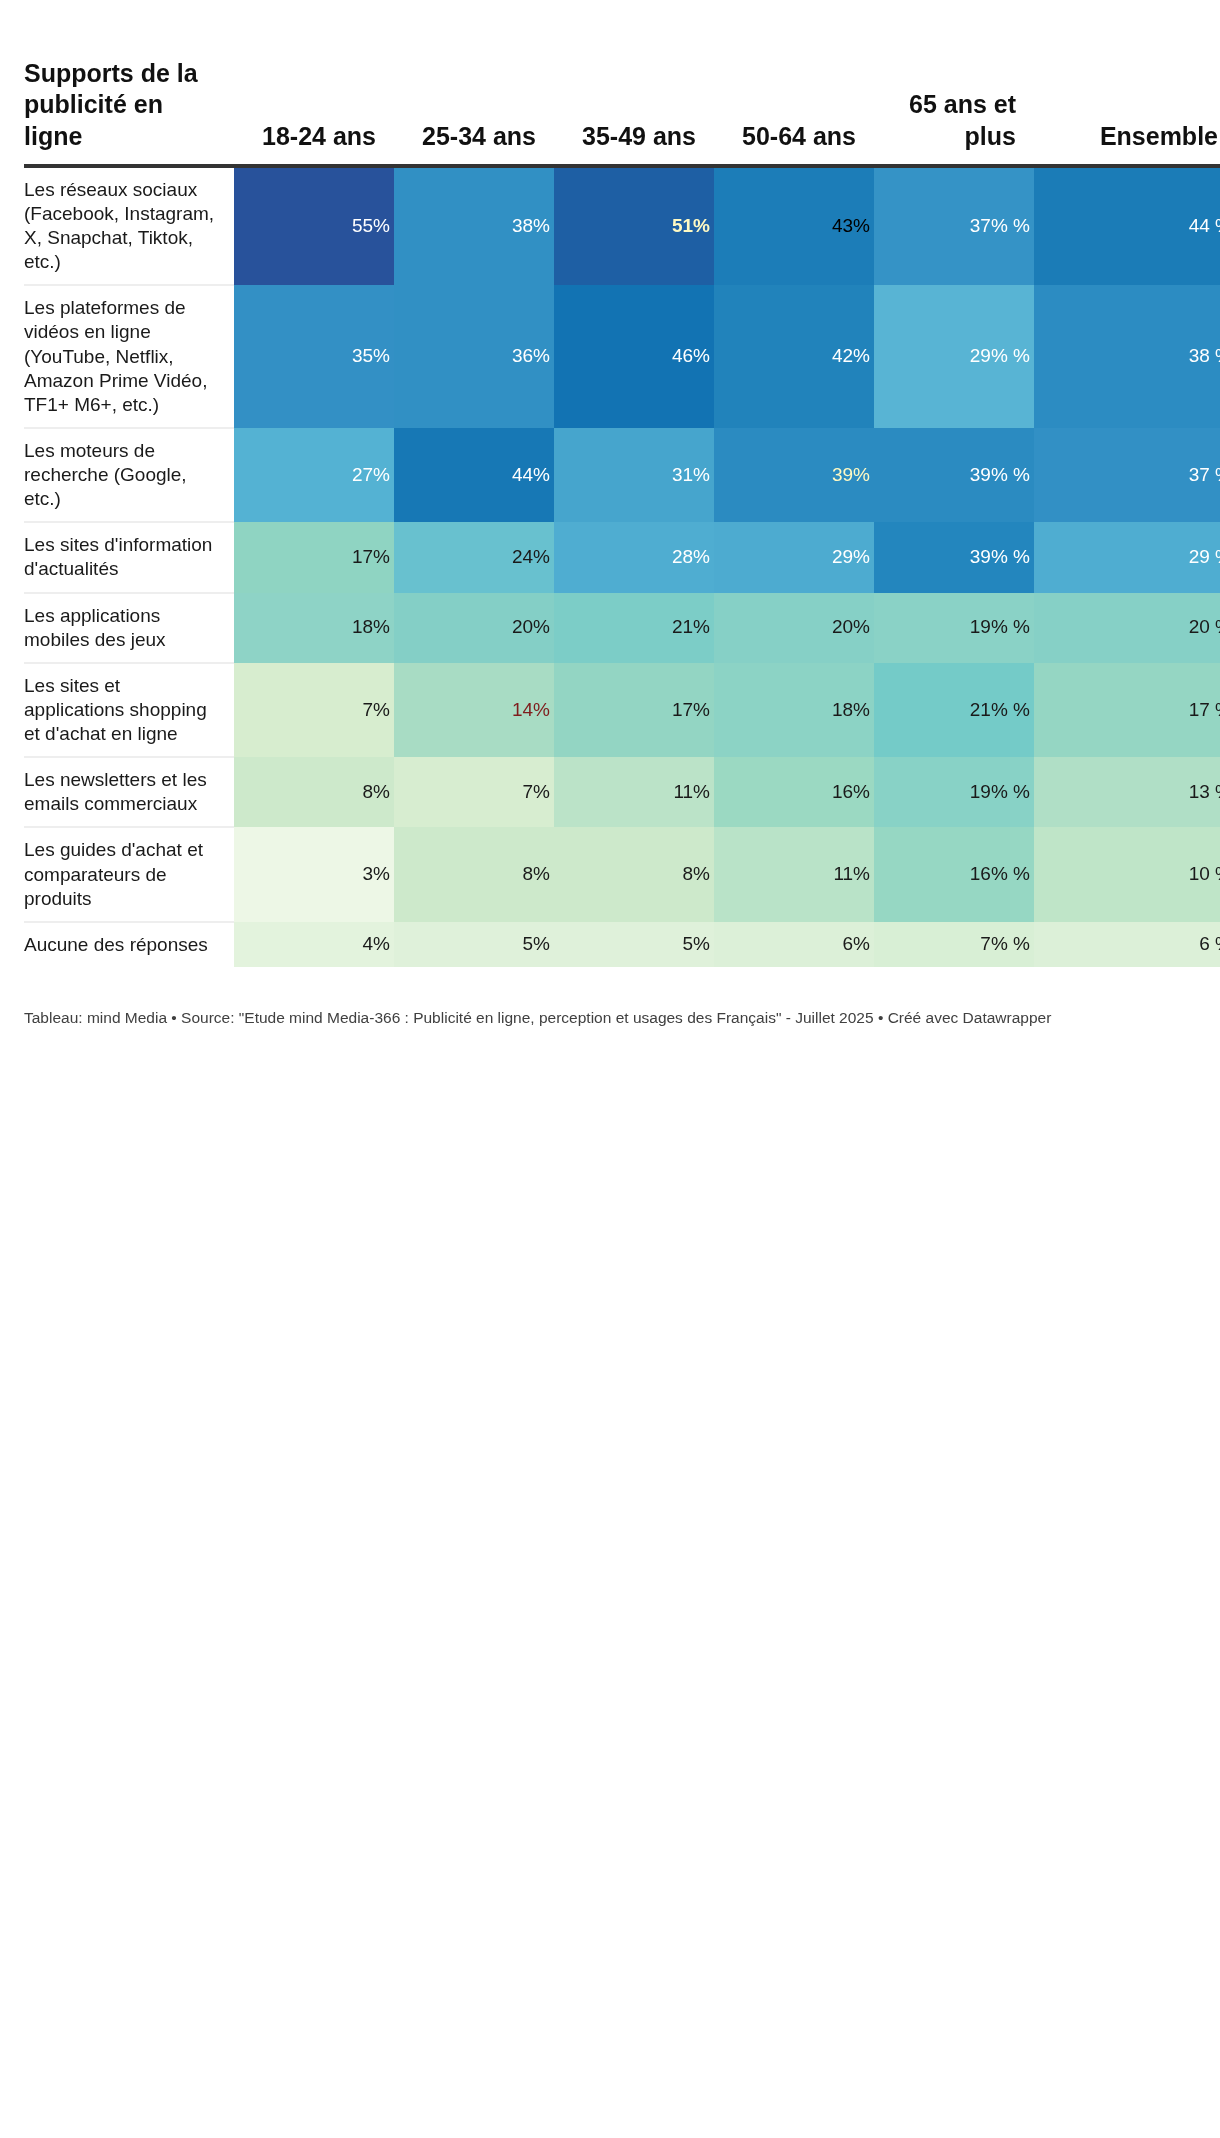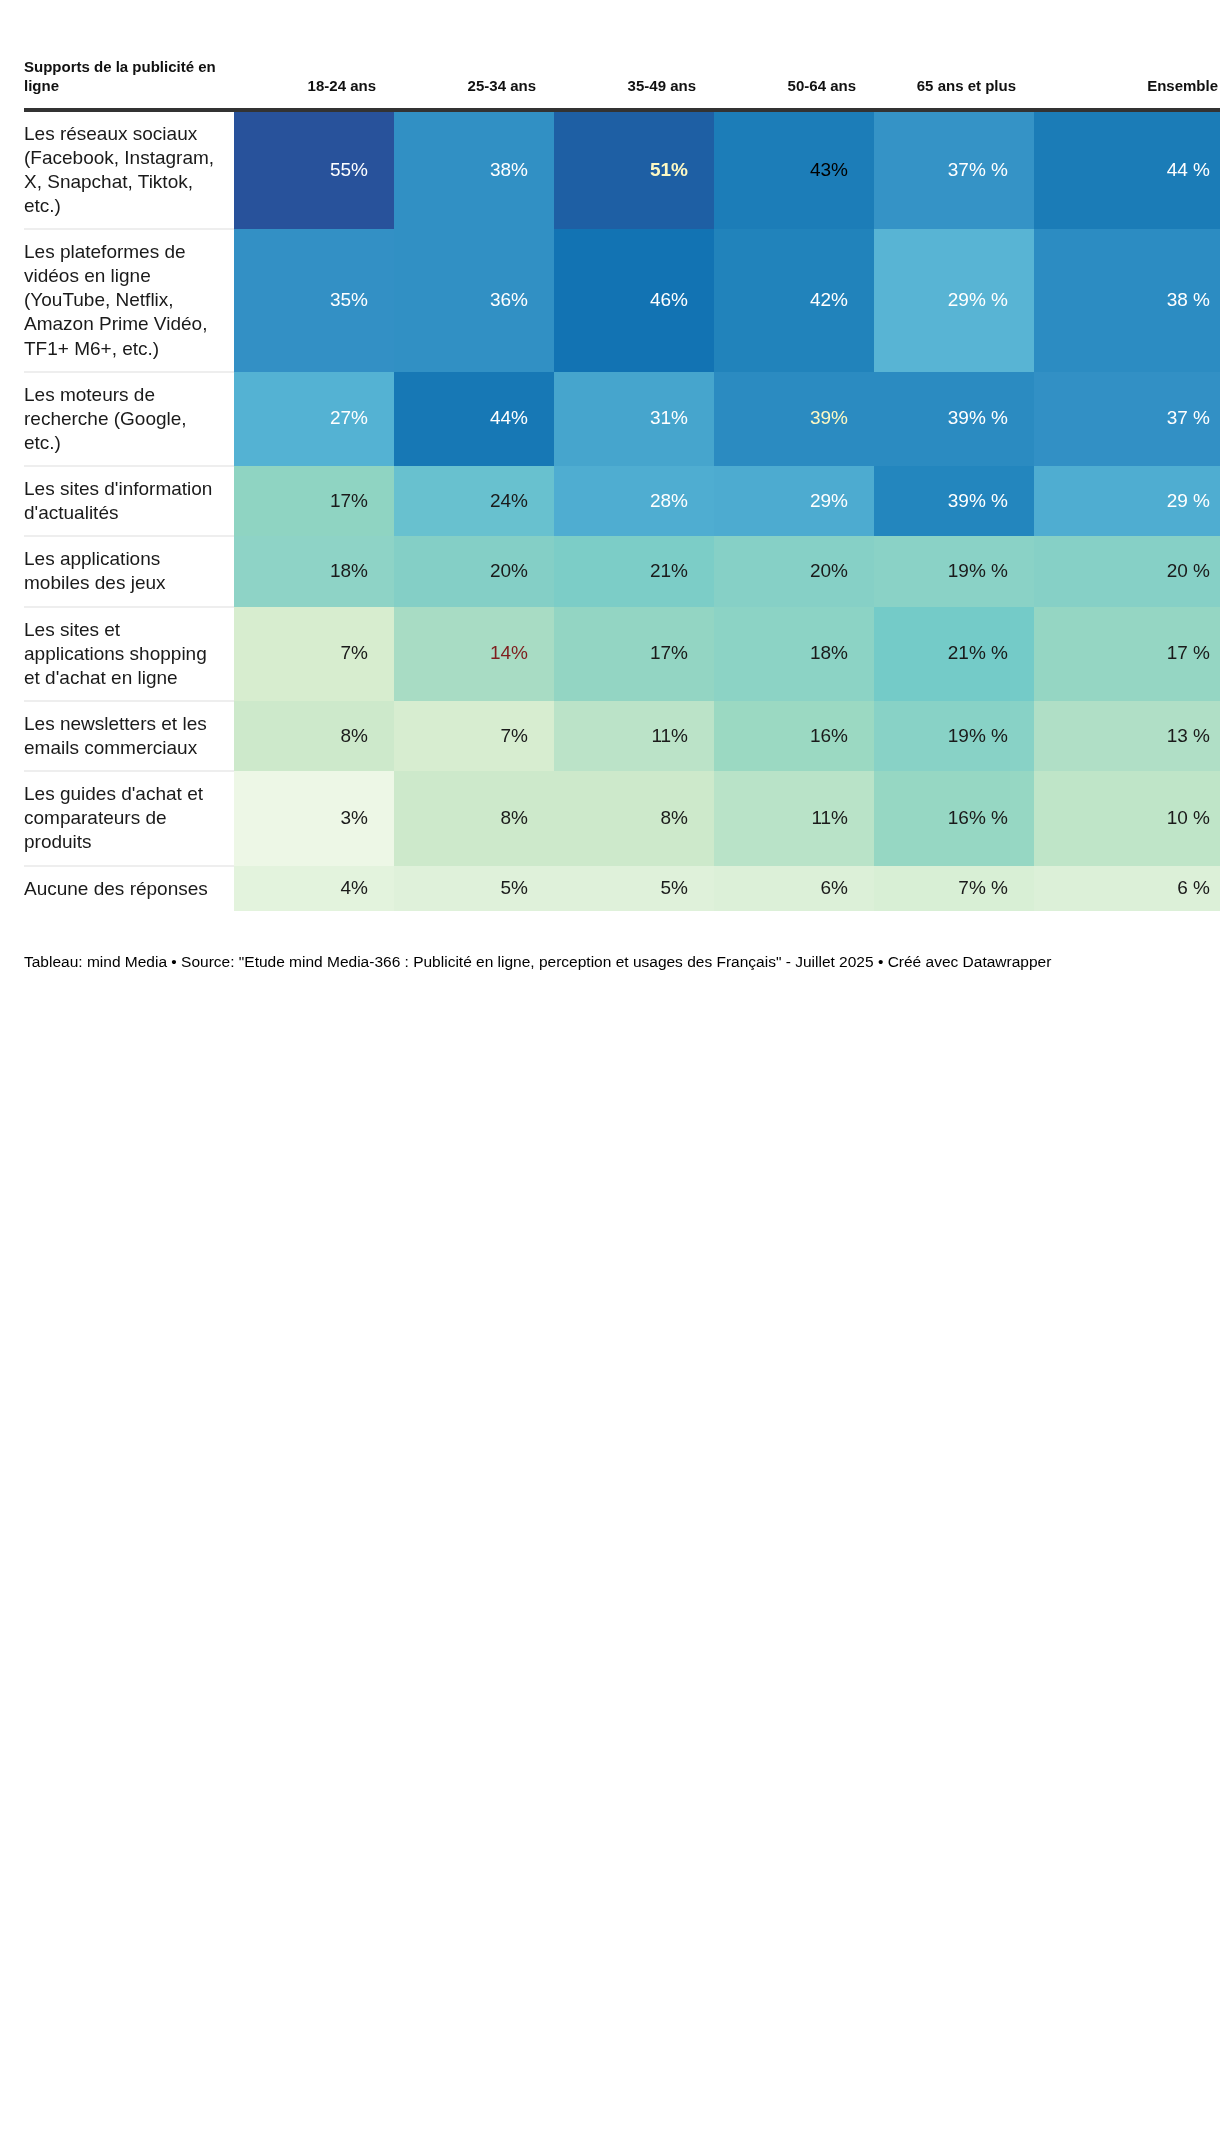--- a/index.html
+++ b/index.html
@@ -45,21 +45,21 @@
     border-collapse: collapse;
     border-spacing: 0;
     width: 1172px;
     table-layout: fixed;
   }
   table.heatmap col.c-label { width: 210px; }
   table.heatmap col.c-data  { width: 160px; }
   table.heatmap col.c-total { width: 202px; }
 
   thead th {
-    font-size: 15px;
+    font-size: 25px;
     font-weight: bold;
     line-height: 1.25;
     color: #111111;
     vertical-align: bottom;
     padding: 0 18px 12px 0;
     text-align: right;
     background: #ffffff;
   }
   thead th.hdr-label {
     text-align: left;
@@ -79,30 +79,30 @@
     color: #1a1a1a;
     background: #ffffff;
     padding: 10px 14px 10px 0;
     font-size: 19px;
     line-height: 1.27;
     border-bottom: 2px solid #eeeeee;
   }
   tbody tr:last-child td.rowlabel { border-bottom: none; }
   tbody td.val {
     text-align: right;
-    padding: 10px 26px;
+    padding: 10px 4px;
     font-size: 19px;
     white-space: nowrap;
   }
   .footer {
     margin: 40px 0 0 0;
     padding: 0 0 18px 0;
     font-size: 15.5px;
     line-height: 1.45;
-    color: #000000;
+    color: #404040;
     max-width: 1180px;
   }
 </style>
 </head>
 <body>
 
 <div class="page">
 
 
   <div class="table-wrap">

